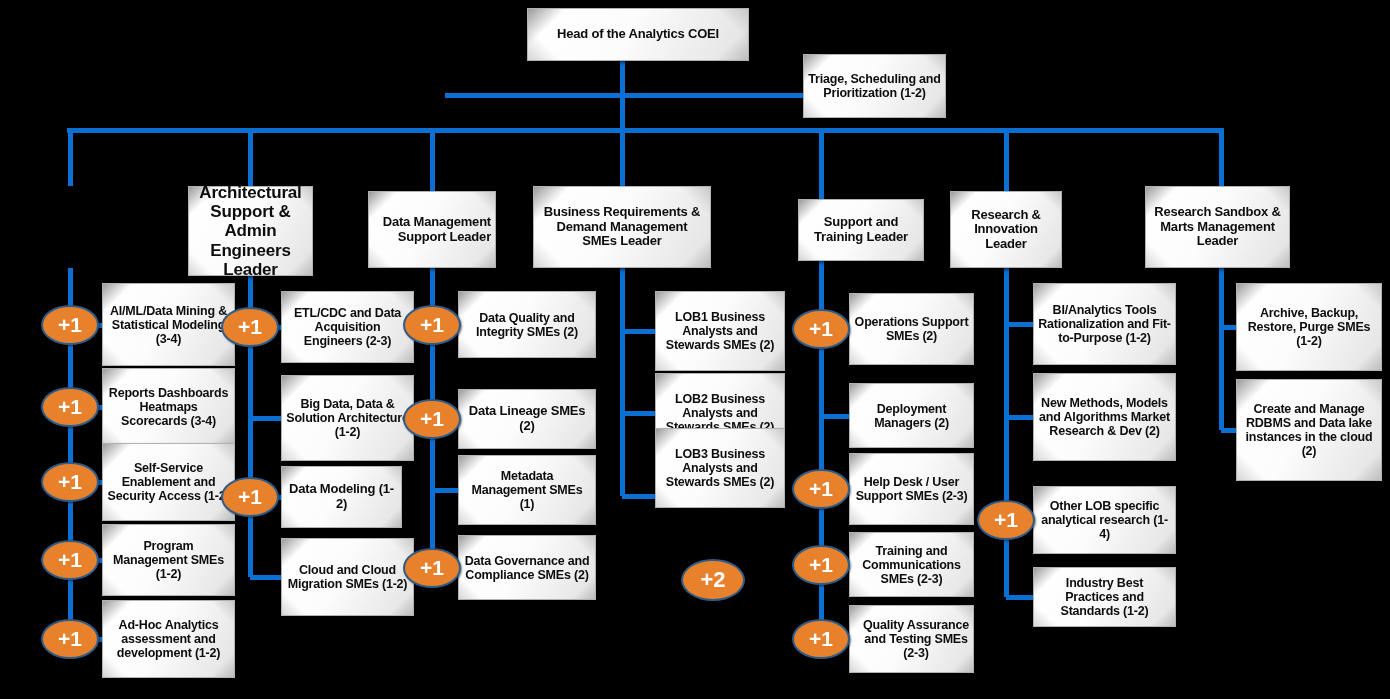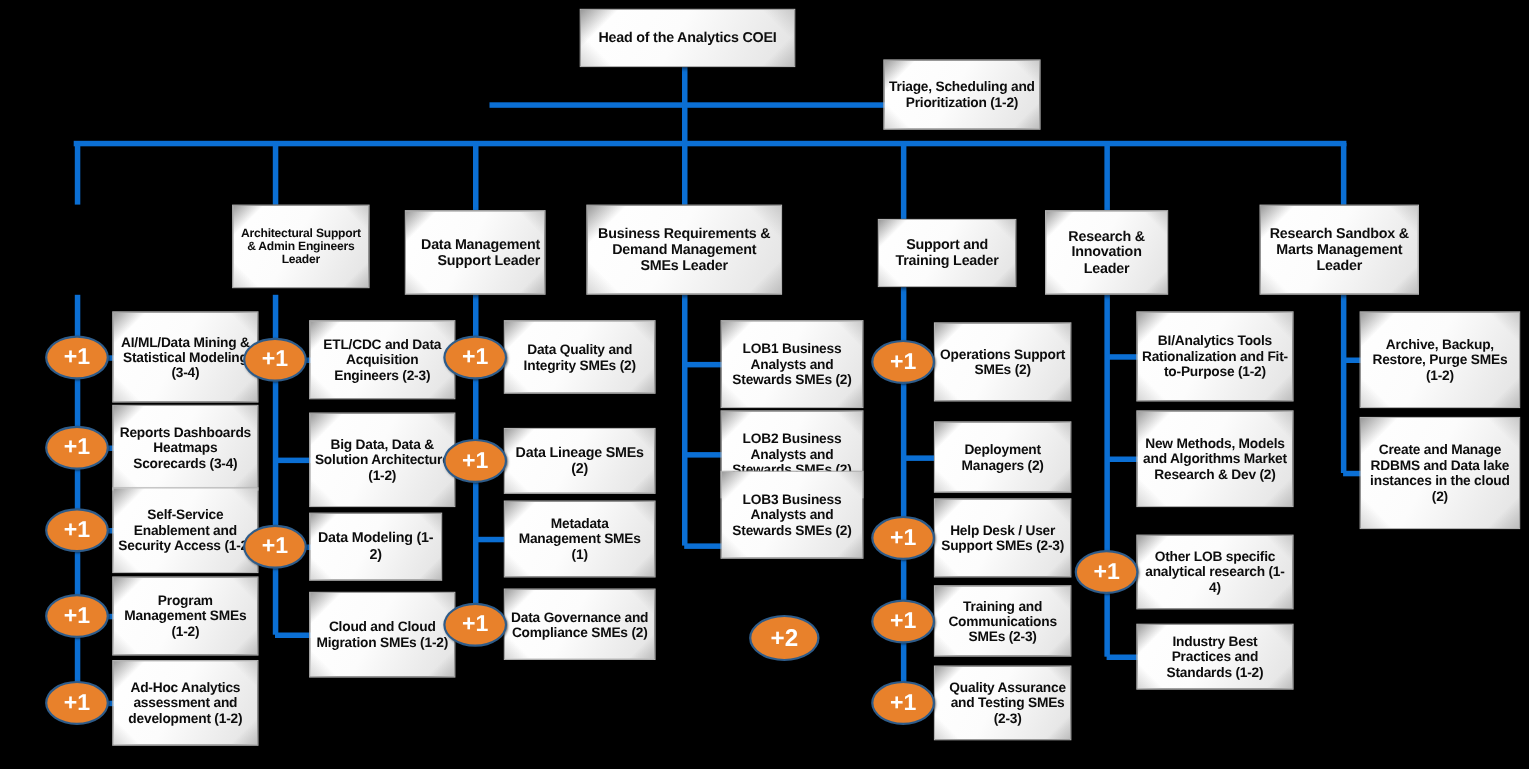--- a/index.html
+++ b/index.html
@@ -48,21 +48,21 @@
     font-weight:700;
     display:flex; align-items:center; justify-content:center;
     box-shadow:1px 1px 2px rgba(0,0,0,.5);
     z-index:6;
   }
 </style>
 </head>
 <body>
 
 <div id="stage">
-    <div class="box" style="left: 527px; top: 8px; width: 196px; height: 53px; font-size: 13px;">
+    <div class="box" style="left: 527px; top: 8px; width: 222px; height: 53px; font-size: 13px;">
       <span>Head of the Analytics COEI</span>
     </div>
     <div class="ln v" style="left: 620px; top: 61px; height: 70px;"></div>
     <div class="ln h" style="left: 445px; top: 93px; width: 360px;"></div>
     <div class="box" style="left: 803px; top: 54px; width: 143px; height: 64px; font-size: 12.5px;">
       <span>Triage, Scheduling and Prioritization (1-2)</span>
     </div>
     <div class="ln h" style="left: 67px; top: 128px; width: 1157px;"></div>
     <div class="ln v" style="left: 68px; top: 130px; height: 56px;"></div>
     <div class="ln v" style="left: 68px; top: 268px; height: 371px;"></div>
@@ -95,21 +95,21 @@
       <span>+1</span>
     </div>
     <div class="ln h" style="left: 70px; top: 637px; width: 34px;"></div>
     <div class="box" style="left: 102px; top: 600px; width: 133px; height: 78px; font-size: 12.5px;">
       <span>Ad-Hoc Analytics assessment and development (1-2)</span>
     </div>
     <div class="badge" style="left: 41px; top: 619px; width: 58px; height: 40px; font-size: 21px;">
       <span>+1</span>
     </div>
     <div class="ln v" style="left: 248px; top: 130px; height: 56px;"></div>
-    <div class="box" style="left: 188px; top: 186px; width: 125px; height: 76px; font-size: 11px; margin-left: 23px;">
+    <div class="box" style="left: 188px; top: 186px; width: 125px; height: 90px; font-size: 17px;">
       <span>Architectural Support &amp; Admin Engineers Leader</span>
     </div>
     <div class="ln v" style="left: 248px; top: 268px; height: 309px;"></div>
     <div class="ln h" style="left: 250px; top: 325px; width: 33px;"></div>
     <div class="box" style="left: 281px; top: 291px; width: 133px; height: 72px; font-size: 12.5px;">
       <span>ETL/CDC and Data Acquisition Engineers (2-3)</span>
     </div>
     <div class="badge" style="left: 221px; top: 307px; width: 58px; height: 40px; font-size: 21px;">
       <span>+1</span>
     </div>

